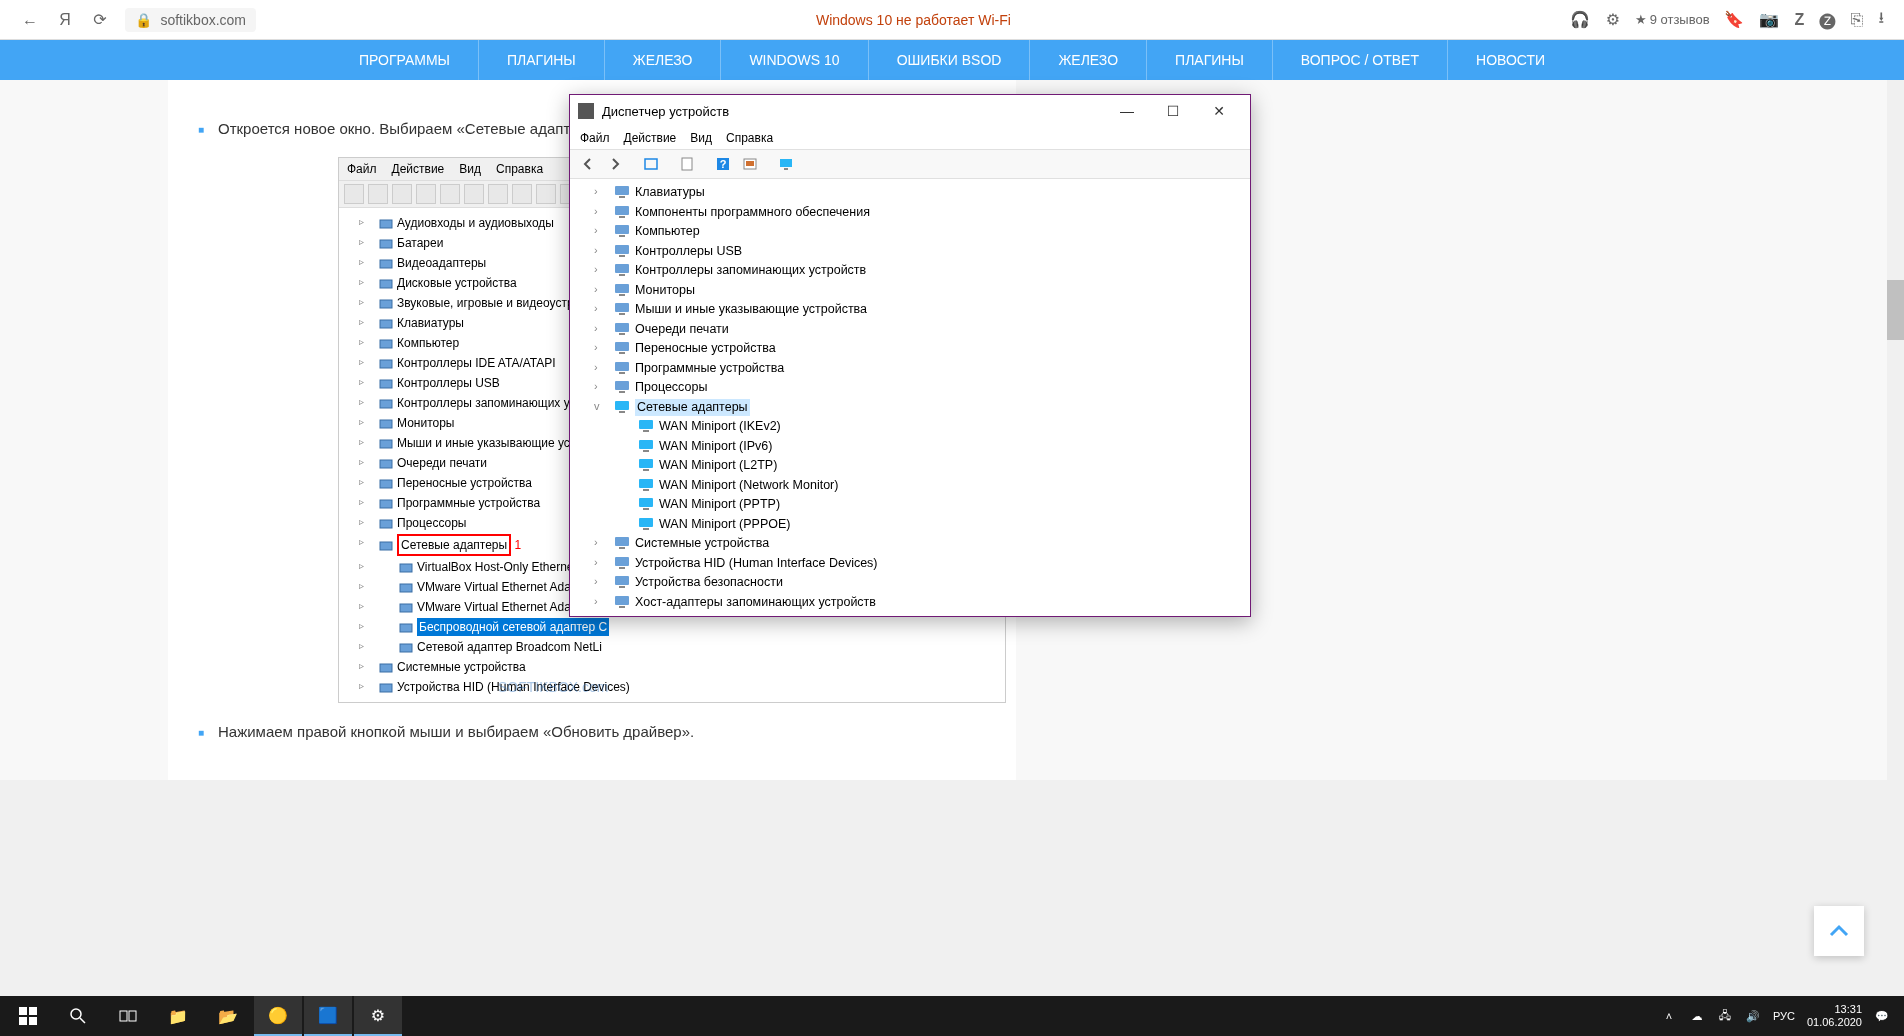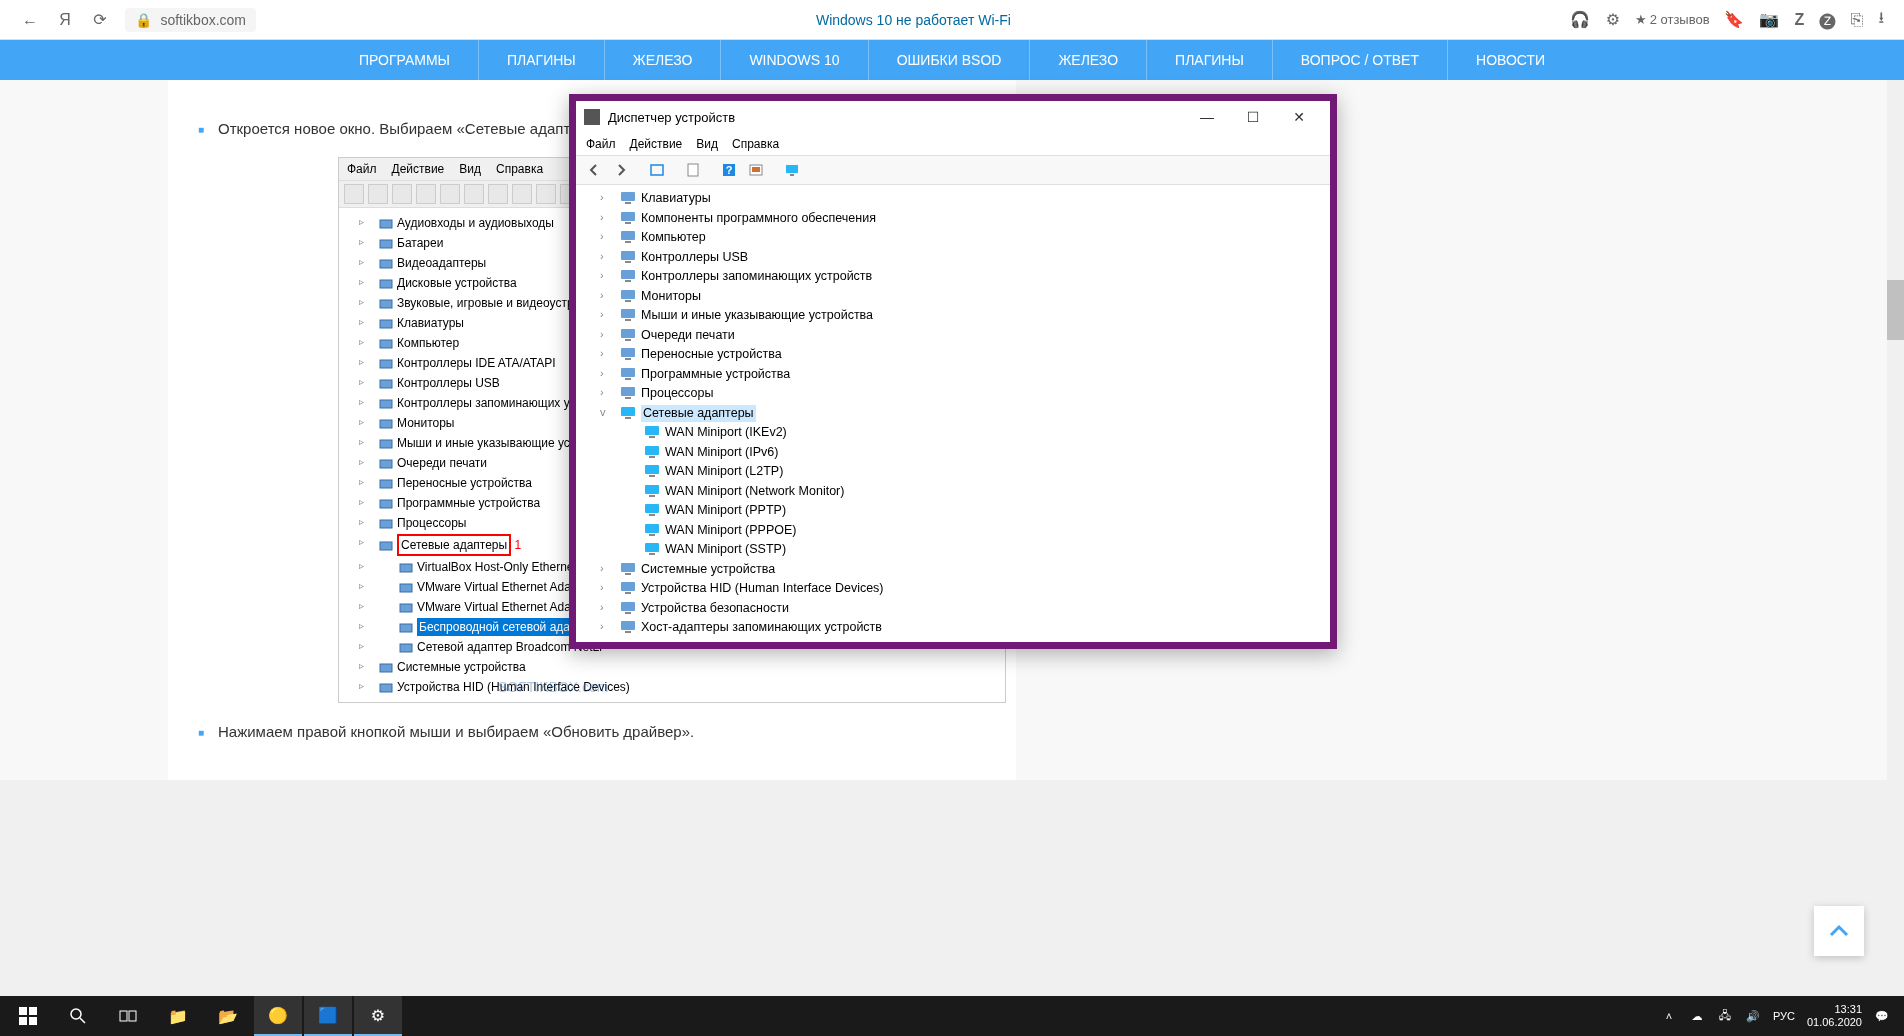--- a/index.html
+++ b/index.html
@@ -2,21 +2,21 @@
 <html><head>
 <meta charset="utf-8">
 <style>
 * { margin: 0; padding: 0; box-sizing: border-box; font-family: 'Segoe UI', Arial, sans-serif; }
 body { background: #f0f0f0; width: 1904px; height: 1036px; overflow: hidden; position: relative; }
 
 
 .browser-chrome { height: 40px; background: #fff; display: flex; align-items: center; padding: 0 20px; gap: 15px; border-bottom: 1px solid #ddd; }
 .browser-chrome .nav-btn { width: 20px; height: 20px; display: flex; align-items: center; justify-content: center; color: #666; cursor: pointer; }
 .address-bar { display: flex; align-items: center; gap: 8px; background: #f5f5f5; border-radius: 4px; padding: 4px 10px; color: #666; font-size: 14px; }
-.page-title-tab { flex: 1; text-align: center; color: #0369a1; font-size: 14px; }
+.page-title-tab { flex: 1; text-align: center; color: #c2410c; font-size: 14px; }
 .right-icons { display: flex; gap: 15px; align-items: center; color: #666; }
 .reviews { display: flex; align-items: center; gap: 3px; font-size: 13px; }
 
 
 .nav-bar { background: #42a5f5; height: 40px; display: flex; align-items: flex-end; justify-content: center; gap: 0; }
 .nav-item { color: #fff; padding: 0 28px; font-size: 14px; height: 40px; display: flex; align-items: center; border-right: 1px solid rgba(255,255,255,0.3); cursor: pointer; }
 .nav-item:last-child { border-right: none; }
 
 
 .page-content { background: #f8f8f8; padding: 0 168px; }
@@ -32,21 +32,21 @@
 .old-tree { padding: 5px 10px; font-size: 12px; line-height: 1.5; }
 .old-tree-item { padding: 1px 0 1px 30px; position: relative; white-space: nowrap; overflow: hidden; }
 .old-tree-item::before { content: '▹'; position: absolute; left: 10px; color: #888; font-size: 10px; }
 .old-tree-item.level2 { padding-left: 50px; }
 .old-tree-item .ico { display: inline-block; width: 14px; height: 14px; margin-right: 4px; vertical-align: middle; }
 .old-highlight-red { border: 2px solid red; display: inline-block; padding: 0 2px; }
 .old-highlight-blue { background: #0078d7; color: #fff; display: inline-block; padding: 0 2px; }
 .watermark { position: absolute; bottom: 85px; left: 330px; opacity: 0.4; font-size: 14px; color: #2a6ebb; pointer-events: none; }
 
 
-.dm-window { position: absolute; left: 569px; top: 94px; width: 768px; background: #fff; border: 7px solid #701a75; box-shadow: 0 5px 20px rgba(0,0,0,0.3); }
+.dm-window { position: absolute; left: 569px; top: 94px; width: 682px; background: #fff; border: 1px solid #701a75; box-shadow: 0 5px 20px rgba(0,0,0,0.3); }
 .dm-titlebar { height: 32px; display: flex; align-items: center; padding: 0 8px; background: #fff; }
 .dm-titlebar-icon { width: 16px; height: 16px; margin-right: 8px; background: #555; }
 .dm-titlebar-text { flex: 1; font-size: 13px; }
 .dm-win-btns { display: flex; }
 .dm-win-btn { width: 46px; height: 32px; display: flex; align-items: center; justify-content: center; color: #333; cursor: pointer; font-size: 14px; }
 .dm-menubar { padding: 4px 10px; display: flex; gap: 14px; font-size: 12px; border-bottom: 1px solid #e0e0e0; }
 .dm-toolbar { padding: 3px 6px; display: flex; gap: 3px; border-bottom: 1px solid #e0e0e0; background: #f8f8f8; }
 .dm-tool-btn { width: 24px; height: 22px; border: 1px solid transparent; display: flex; align-items: center; justify-content: center; }
 .dm-tool-btn svg { width: 16px; height: 16px; }
 .dm-tree { padding: 4px 4px 4px 4px; font-size: 12.5px; line-height: 1.4; max-height: 480px; overflow-y: auto; position: relative; }
@@ -80,21 +80,21 @@
   <div class="nav-btn">Я</div>
   <div class="nav-btn">⟳</div>
   <div class="address-bar">
     <span>🔒</span>
     <span>softikbox.com</span>
   </div>
   <div class="page-title-tab">Windows 10 не работает Wi-Fi</div>
   <div class="right-icons">
     <span>🎧</span>
     <span>⚙</span>
-    <span class="reviews">★<span>2 отзывов</span></span>
+    <span class="reviews">★<span>9 отзывов</span></span>
     <span>🔖</span>
     <span>📷</span>
     <span><b>Z</b></span>
     <span>🅩</span>
     <span>⎘</span>
     <span>⭳</span>
   </div>
 </div>
 
 <div class="nav-bar">
@@ -343,24 +343,20 @@
           <rect x="5" y="12" width="6" height="2" fill="#888"></rect>
         </svg>WAN Miniport (Network Monitor)</div>
       <div class="dm-tree-item level2 no-exp"><svg class="ico" viewBox="0 0 16 14">
           <rect x="1" y="2" width="14" height="9" fill="#29b6f6" rx="1"></rect>
           <rect x="5" y="12" width="6" height="2" fill="#888"></rect>
         </svg>WAN Miniport (PPTP)</div>
       <div class="dm-tree-item level2 no-exp"><svg class="ico" viewBox="0 0 16 14">
           <rect x="1" y="2" width="14" height="9" fill="#29b6f6" rx="1"></rect>
           <rect x="5" y="12" width="6" height="2" fill="#888"></rect>
         </svg>WAN Miniport (PPPOE)</div>
-      <div class="dm-tree-item level2 no-exp"><svg class="ico" viewBox="0 0 16 14">
-          <rect x="1" y="2" width="14" height="9" fill="#29b6f6" rx="1"></rect>
-          <rect x="5" y="12" width="6" height="2" fill="#888"></rect>
-        </svg>WAN Miniport (SSTP)</div>
       <div class="dm-tree-item"><span class="exp">›</span><svg class="ico" viewBox="0 0 16 14">
           <rect x="1" y="2" width="14" height="9" fill="#6aa0d8" rx="1"></rect>
           <rect x="5" y="12" width="6" height="2" fill="#888"></rect>
         </svg>Системные устройства</div>
       <div class="dm-tree-item"><span class="exp">›</span><svg class="ico" viewBox="0 0 16 14">
           <rect x="1" y="2" width="14" height="9" fill="#6aa0d8" rx="1"></rect>
           <rect x="5" y="12" width="6" height="2" fill="#888"></rect>
         </svg>Устройства HID (Human Interface Devices)</div>
       <div class="dm-tree-item"><span class="exp">›</span><svg class="ico" viewBox="0 0 16 14">
           <rect x="1" y="2" width="14" height="9" fill="#6aa0d8" rx="1"></rect>

